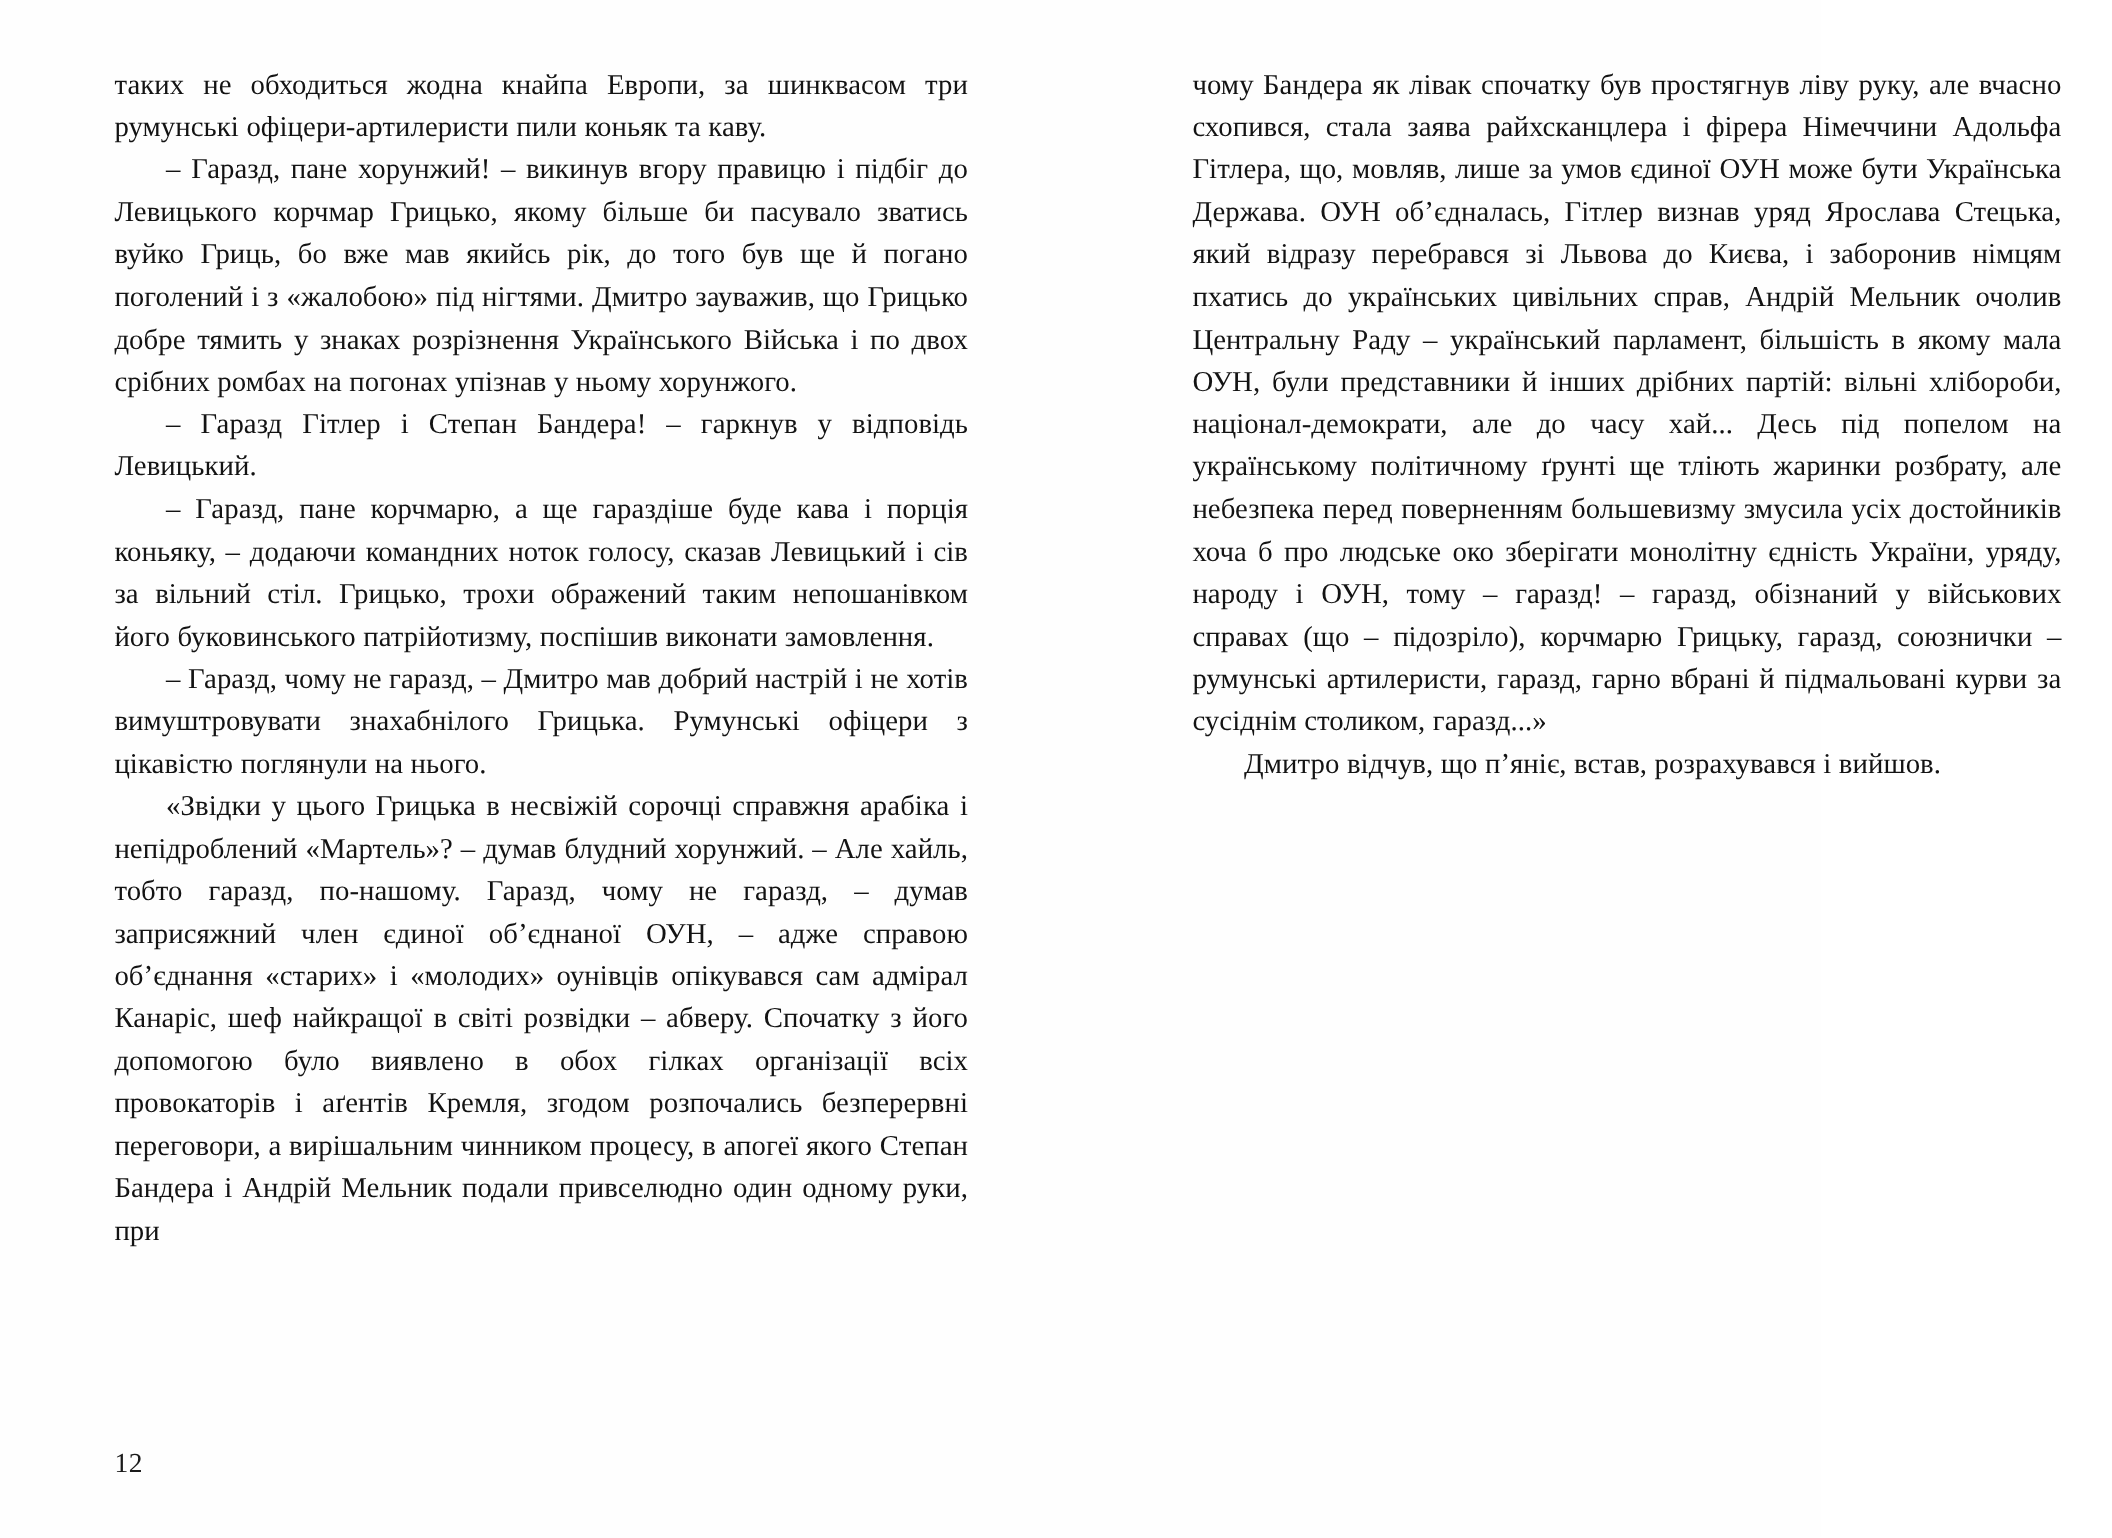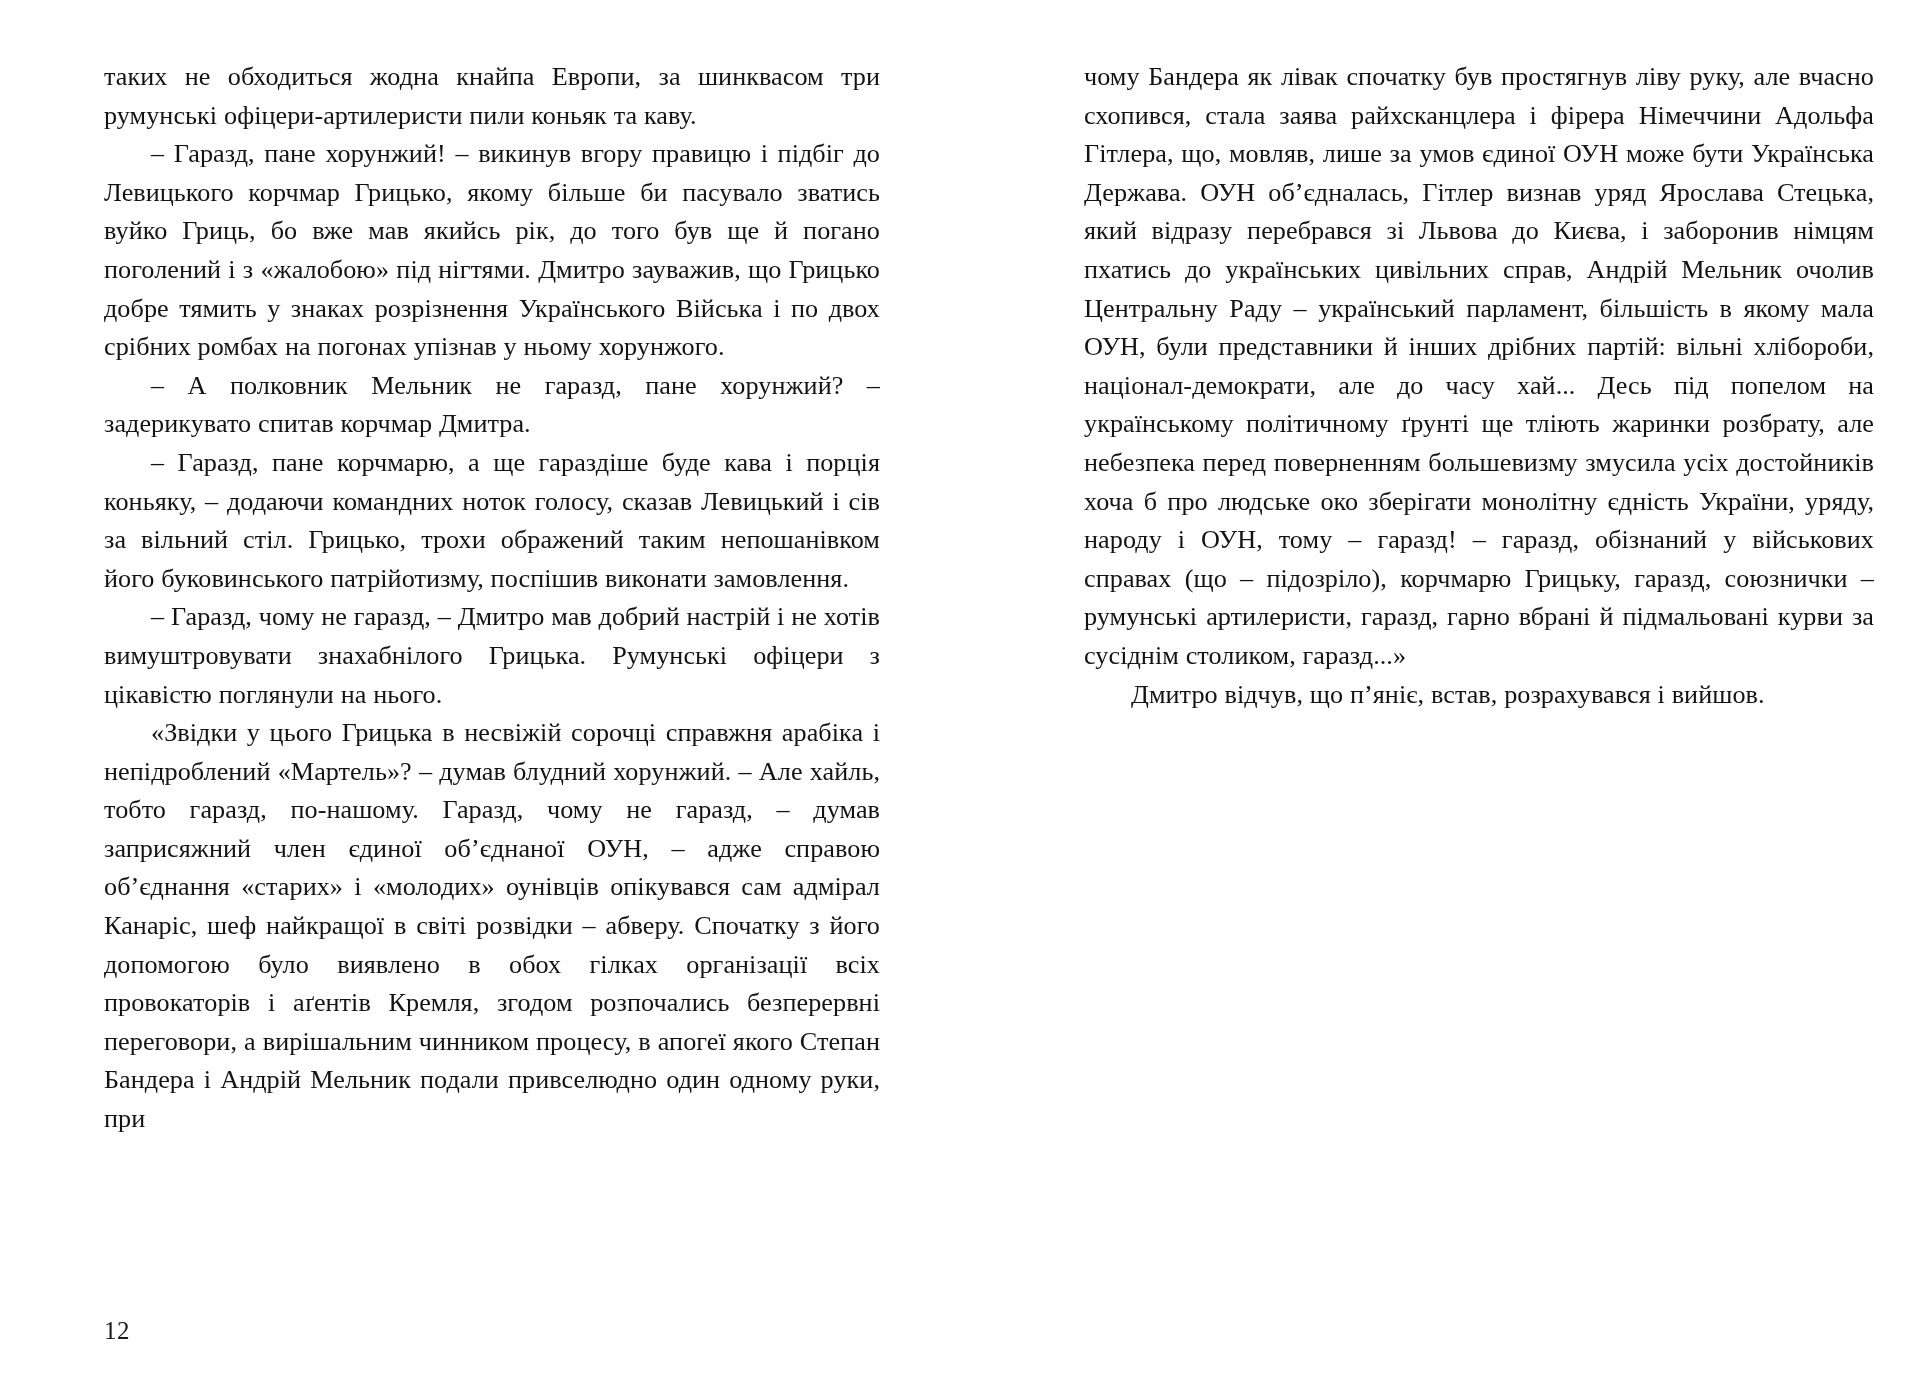--- a/index.html
+++ b/index.html
@@ -84,21 +84,21 @@
 </style>
 </head>
 <body>
 
 <div class="spread">
 
   <div class="page page-left">
     <div class="textblock">
       <p class="cont">таких не обходиться жодна кнайпа Европи, за шинквасом три румунські офіцери-артилеристи пили коньяк та каву.</p>
       <p class="para">– Гаразд, пане хорунжий! – викинув вгору правицю і підбіг до Левицького корчмар Грицько, якому більше би пасувало зватись вуйко Гриць, бо вже мав якийсь рік, до того був ще й погано поголений і з «жалобою» під нігтями. Дмитро зауважив, що Грицько добре тямить у знаках розрізнення Українського Війська і по двох срібних ромбах на погонах упізнав у ньому хорунжого.</p>
-      <p class="para">– А полковник Мельник не гаразд, пане хорунжий? – задерикувато спитав корчмар Дмитра.</p>
+      <p class="para">– Гаразд Гітлер і Степан Бандера! – гаркнув у відповідь Левицький.</p>
       <p class="para">– Гаразд, пане корчмарю, а ще гараздіше буде кава і порція коньяку, – додаючи командних ноток голосу, сказав Левицький і сів за вільний стіл. Грицько, трохи ображений таким непошанівком його буковинського патрійотизму, поспішив виконати замовлення.</p>
       <p class="para">– Гаразд, чому не гаразд, – Дмитро мав добрий настрій і не хотів вимуштровувати знахабнілого Грицька. Румунські офіцери з цікавістю поглянули на нього.</p>
       <p class="para">«Звідки у цього Грицька в несвіжій сорочці справжня арабіка і непідроблений «Мартель»? – думав блудний хорунжий. – Але хайль, тобто гаразд, по-нашому. Гаразд, чому не гаразд, – думав заприсяжний член єдиної об’єднаної ОУН, – адже справою об’єднання «старих» і «молодих» оунівців опікувався сам адмірал Канаріс, шеф найкращої в світі розвідки – абверу. Спочатку з його допомогою було виявлено в обох гілках організації всіх провокаторів і аґентів Кремля, згодом розпочались безперервні переговори, а вирішальним чинником процесу, в апогеї якого Степан Бандера і Андрій Мельник подали привселюдно один одному руки, при</p>
     </div>
     <div class="folio">12</div>
   </div>
 
   <div class="page page-right">
     <div class="textblock">
       <p class="cont">чому Бандера як лівак спочатку був простягнув ліву руку, але вчасно схопився, стала заява райхсканцлера і фірера Німеччини Адольфа Гітлера, що, мовляв, лише за умов єдиної ОУН може бути Українська Держава. ОУН об’єдналась, Гітлер визнав уряд Ярослава Стецька, який відразу перебрався зі Львова до Києва, і заборонив німцям пхатись до українських цивільних справ, Андрій Мельник очолив Центральну Раду – український парламент, більшість в якому мала ОУН, були представники й інших дрібних партій: вільні хлібороби, націонал-демократи, але до часу хай... Десь під попелом на українському політичному ґрунті ще тліють жаринки розбрату, але небезпека перед поверненням большевизму змусила усіх достойників хоча б про людське око зберігати монолітну єдність України, уряду, народу і ОУН, тому – гаразд! – гаразд, обізнаний у військових справах (що – підозріло), корчмарю Грицьку, гаразд, союзнички – румунські артилеристи, гаразд, гарно вбрані й підмальовані курви за сусіднім столиком, гаразд...»</p>

